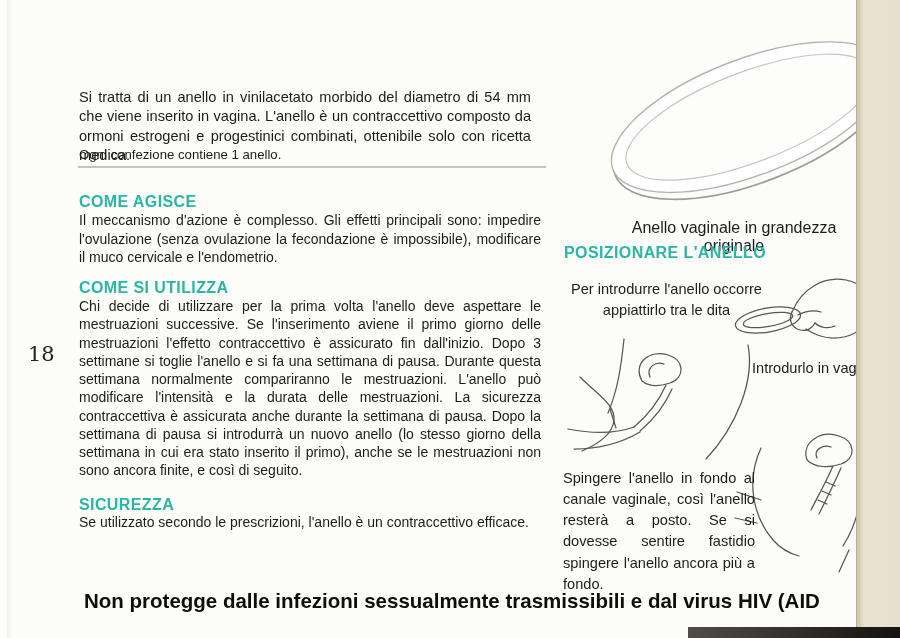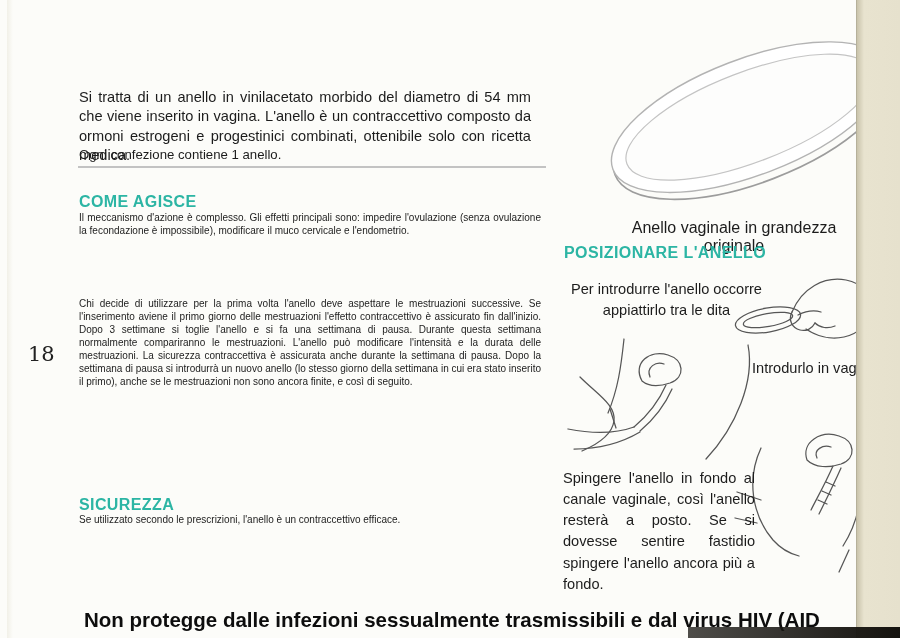--- a/index.html
+++ b/index.html
@@ -20,28 +20,28 @@
   .intro{position:absolute;left:79px;top:88px;width:452px;font-size:14.6px;
     line-height:1.33;text-align:justify;}
   .intro-note{position:absolute;left:79px;top:147px;font-size:13.2px;}
   .divider{position:absolute;left:78px;top:166px;width:468px;height:2px;background:#c3c3c3;}
   .h-teal{position:absolute;font-size:16px;font-weight:700;color:#2cb5a4;
     letter-spacing:.4px;white-space:nowrap;}
   .h-come-agisce{left:79px;top:193px;}
   .h-come-si-utilizza{left:79px;top:279px;}
   .h-sicurezza{left:79px;top:496px;}
   .h-posizionare{left:564px;top:244px;}
-  .p-body{position:absolute;font-size:10px;text-align:justify;}
+  .p-body{position:absolute;font-size:14px;text-align:justify;}
   .p-agisce{left:79px;top:211px;width:462px;line-height:1.33;}
   .p-utilizza{left:79px;top:297px;width:462px;line-height:1.305;}
   .p-sicurezza{left:79px;top:514px;width:470px;text-align:left;}
   .pagenum{position:absolute;left:28px;top:306px;font-family:"DejaVu Serif", serif;
     font-size:21px;color:#222;margin-top:36px;}
   .footer{position:absolute;left:84px;top:589px;font-size:20.5px;font-weight:700;
-    white-space:nowrap;color:#0d0d0d;z-index:4;margin-top:19px;}
+    white-space:nowrap;color:#0d0d0d;z-index:4;}
   .ring-svg{position:absolute;left:597px;top:24px;z-index:1;}
   .ring-caption{position:absolute;left:600px;top:219px;width:268px;text-align:center;
     font-size:16px;}
   .pos-intro{position:absolute;left:564px;top:279px;width:205px;font-size:14.6px;
     line-height:1.42;text-align:center;}
   .hand-svg{position:absolute;left:728px;top:268px;z-index:2;}
   .diag1-svg{position:absolute;left:558px;top:333px;z-index:2;}
   .insert-label{position:absolute;left:752px;top:360px;font-size:14.6px;white-space:nowrap;z-index:3;}
   .diag2-svg{position:absolute;left:733px;top:420px;z-index:2;}
   .push-text{position:absolute;left:563px;top:468px;width:192px;font-size:14.6px;
@@ -60,20 +60,21 @@
 
 
   <div class="intro">Si tratta di un anello in vinilacetato morbido del diametro di 54 mm che viene inserito in vagina. L'anello è un contraccettivo composto da ormoni estrogeni e progestinici combinati, ottenibile solo con ricetta medica.</div>
   <div class="intro-note">Ogni confezione contiene 1 anello.</div>
 
   <div class="divider"></div>
 
   <div class="h-teal h-come-agisce">COME AGISCE</div>
   <div class="p-body p-agisce">Il meccanismo d'azione è complesso. Gli effetti principali sono: impedire l'ovulazione (senza ovulazione la fecondazione è impossibile), modificare il muco cervicale e l'endometrio.</div>
 
+  <div class="h-teal h-come-si-utilizza">COME SI UTILIZZA</div>
   <div class="p-body p-utilizza">Chi decide di utilizzare per la prima volta l'anello deve aspettare le mestruazioni successive. Se l'inserimento aviene il primo giorno delle mestruazioni l'effetto contraccettivo è assicurato fin dall'inizio. Dopo 3 settimane si toglie l'anello e si fa una settimana di pausa. Durante questa settimana normalmente compariranno le mestruazioni. L'anello può modificare l'intensità e la durata delle mestruazioni. La sicurezza contraccettiva è assicurata anche durante la settimana di pausa. Dopo la settimana di pausa si introdurrà un nuovo anello (lo stesso giorno della settimana in cui era stato inserito il primo), anche se le mestruazioni non sono ancora finite, e così di seguito.</div>
 
   <div class="h-teal h-sicurezza">SICUREZZA</div>
   <div class="p-body p-sicurezza">Se utilizzato secondo le prescrizioni, l'anello è un contraccettivo efficace.</div>
 
   <svg class="ring-svg" width="300" height="190" viewBox="0 0 300 190">
     <g transform="rotate(-21 153 95)">
       <ellipse cx="154" cy="99" rx="147" ry="60" fill="none" stroke="#9c9c9c" stroke-width="1.7"></ellipse>
       <ellipse cx="153" cy="93" rx="146" ry="58" fill="#ffffff" stroke="#b3b3b3" stroke-width="1.4"></ellipse>
       <ellipse cx="153" cy="93" rx="131" ry="45" fill="#fdfdfc" stroke="#c4c4c4" stroke-width="1.2"></ellipse>

